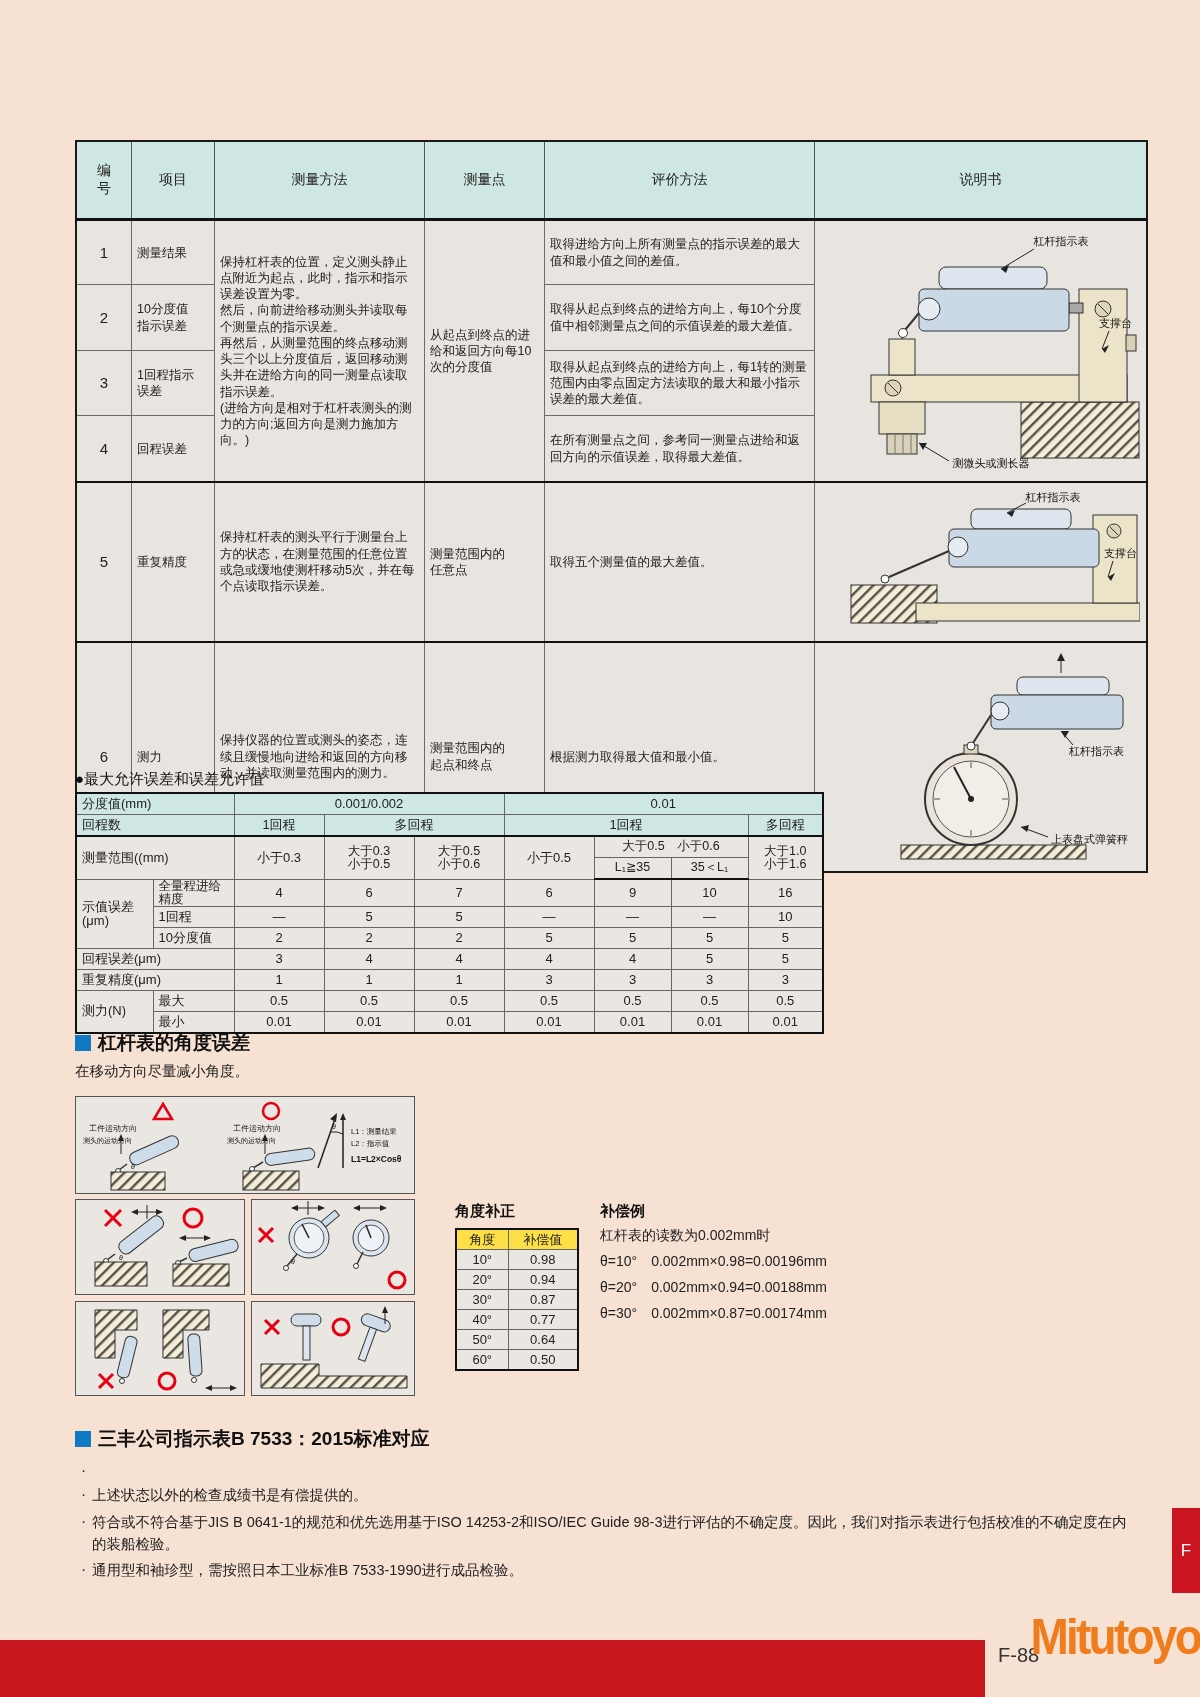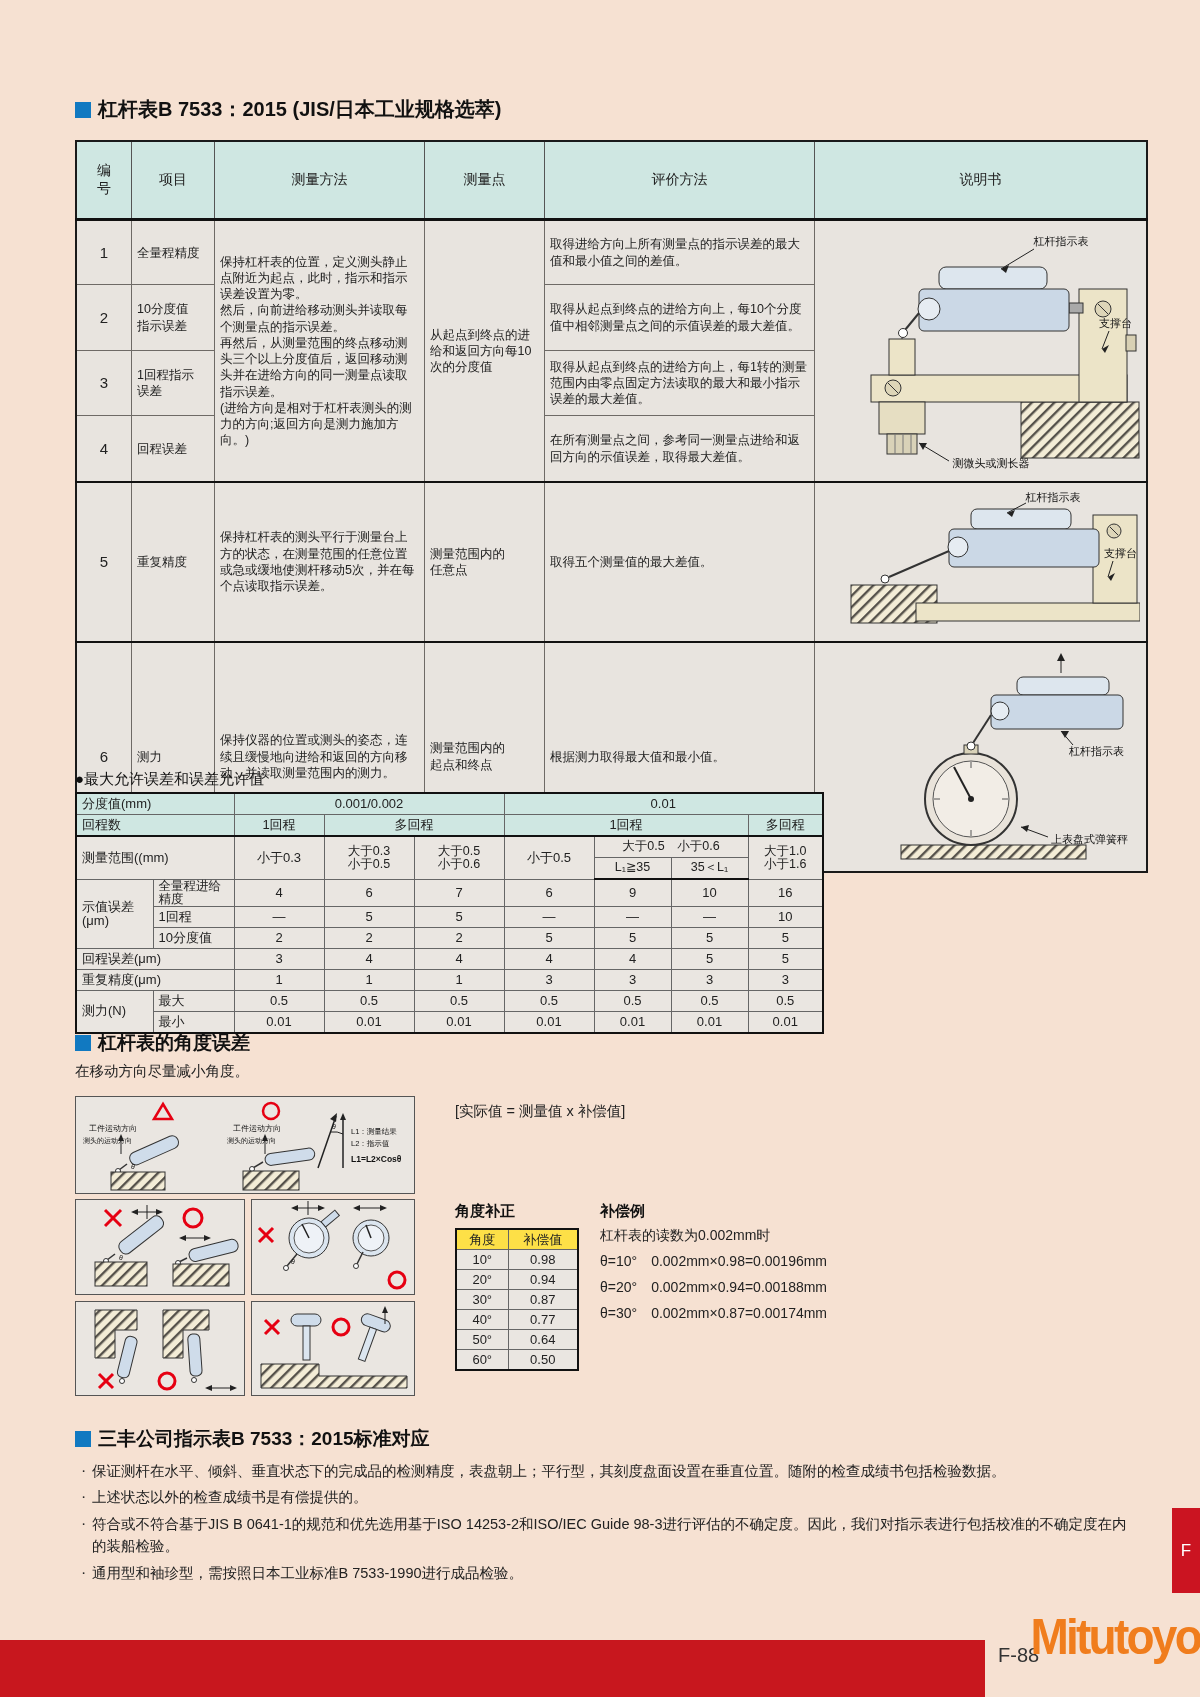--- a/index.html
+++ b/index.html
@@ -56,24 +56,20 @@
         transform:scaleX(0.92);transform-origin:right;}
   .ftab{position:absolute;left:1172px;top:1508px;width:28px;height:85px;background:#cb1421;
         color:#fff;font-size:17px;display:flex;align-items:center;justify-content:center;}
   svg text{font-family:"Liberation Sans",sans-serif;fill:#111;}
 </style>
 </head>
 <body>
 
 <div class="page">
 
-  <div class="sec-head" style="left:75px;top:96px">
-    <span class="sq"></span>
-    <span>杠杆表B 7533：2015 (JIS/日本工业规格选萃)</span>
-  </div>
 
   <table class="spec">
     <colgroup>
         <col style="width:47px">
         <col style="width:83px">
         <col style="width:210px">
       <col style="width:120px">
         <col style="width:270px">
         <col style="width:319px">
       </colgroup>
@@ -81,21 +77,21 @@
         <tr>
       <th>编号</th>
       <th>项目</th>
       <th>测量方法</th>
       <th>测量点</th>
       <th>评价方法</th>
       <th>说明书</th>
     </tr>
     <tr style="height:59px">
       <td class="no">1</td>
-      <td class="pre">全量程精度</td>
+      <td class="pre">测量结果</td>
       <td class="pre method" rowspan="4">保持杠杆表的位置，定义测头静止点附近为起点，此时，指示和指示误差设置为零。
 然后，向前进给移动测头并读取每个测量点的指示误差。
 再然后，从测量范围的终点移动测头三个以上分度值后，返回移动测头并在进给方向的同一测量点读取指示误差。
 (进给方向是相对于杠杆表测头的测力的方向;返回方向是测力施加方向。)</td>
       <td rowspan="4">从起点到终点的进给和返回方向每10次的分度值</td>
       <td>取得进给方向上所有测量点的指示误差的最大值和最小值之间的差值。</td>
       <td class="diag" rowspan="4">
         <svg width="319" height="244" viewBox="0 0 319 244">
           <defs>
                 <pattern id="hA" patternUnits="userSpaceOnUse" width="8" height="8" patternTransform="rotate(45)">
@@ -475,21 +471,20 @@
     <g transform="translate(296,240) rotate(20)">
         <rect x="-15" y="-20" width="30" height="12" rx="6" fill="#cfdcea" stroke="#333"></rect>
         <rect x="-4" y="-8" width="7" height="34" fill="#dbe5ef" stroke="#333"></rect>
       </g>
     <line x1="310" y1="212" x2="310" y2="228" stroke="#222"></line>
       <polygon points="310,210 307,217 313,217" fill="#222"></polygon>
     <path d="M186,268 v24 h146 v-12 h-88 v-12 z" fill="url(#hp)" stroke="#333"></path>
   </svg>
 
   <div class="para">
-    <div class="formula-line">[实际值 = 测量值 x 补偿值]</div>
   </div>
 
   <div class="sub-head" style="left:455px;top:1202px">角度补正</div>
   <table class="corr">
     <colgroup>
         <col style="width:52px">
         <col style="width:70px">
       </colgroup>
     <tbody>
         <tr class="teal">
@@ -531,21 +526,20 @@
     <div>θ=30°　0.002mm×0.87=0.00174mm</div>
   </div>
 
   <div class="sec-head" style="left:75px;top:1426px;font-size:19px">
     <span class="sq"></span>
     <span>三丰公司指示表B 7533：2015标准对应</span>
   </div>
   <div class="bullets">
     <div class="bullet">
       <span class="dot">・</span>
-      <span>保证测杆在水平、倾斜、垂直状态下的完成品的检测精度，表盘朝上；平行型，其刻度盘面设置在垂直位置。随附的检查成绩书包括检验数据。</span>
     </div>
     <div class="bullet">
       <span class="dot">・</span>
       <span>上述状态以外的检查成绩书是有偿提供的。</span>
     </div>
     <div class="bullet">
       <span class="dot">・</span>
       <span>符合或不符合基于JIS B 0641-1的规范和优先选用基于ISO 14253-2和ISO/IEC Guide 98-3进行评估的不确定度。因此，我们对指示表进行包括校准的不确定度在内的装船检验。</span>
     </div>
     <div class="bullet">

